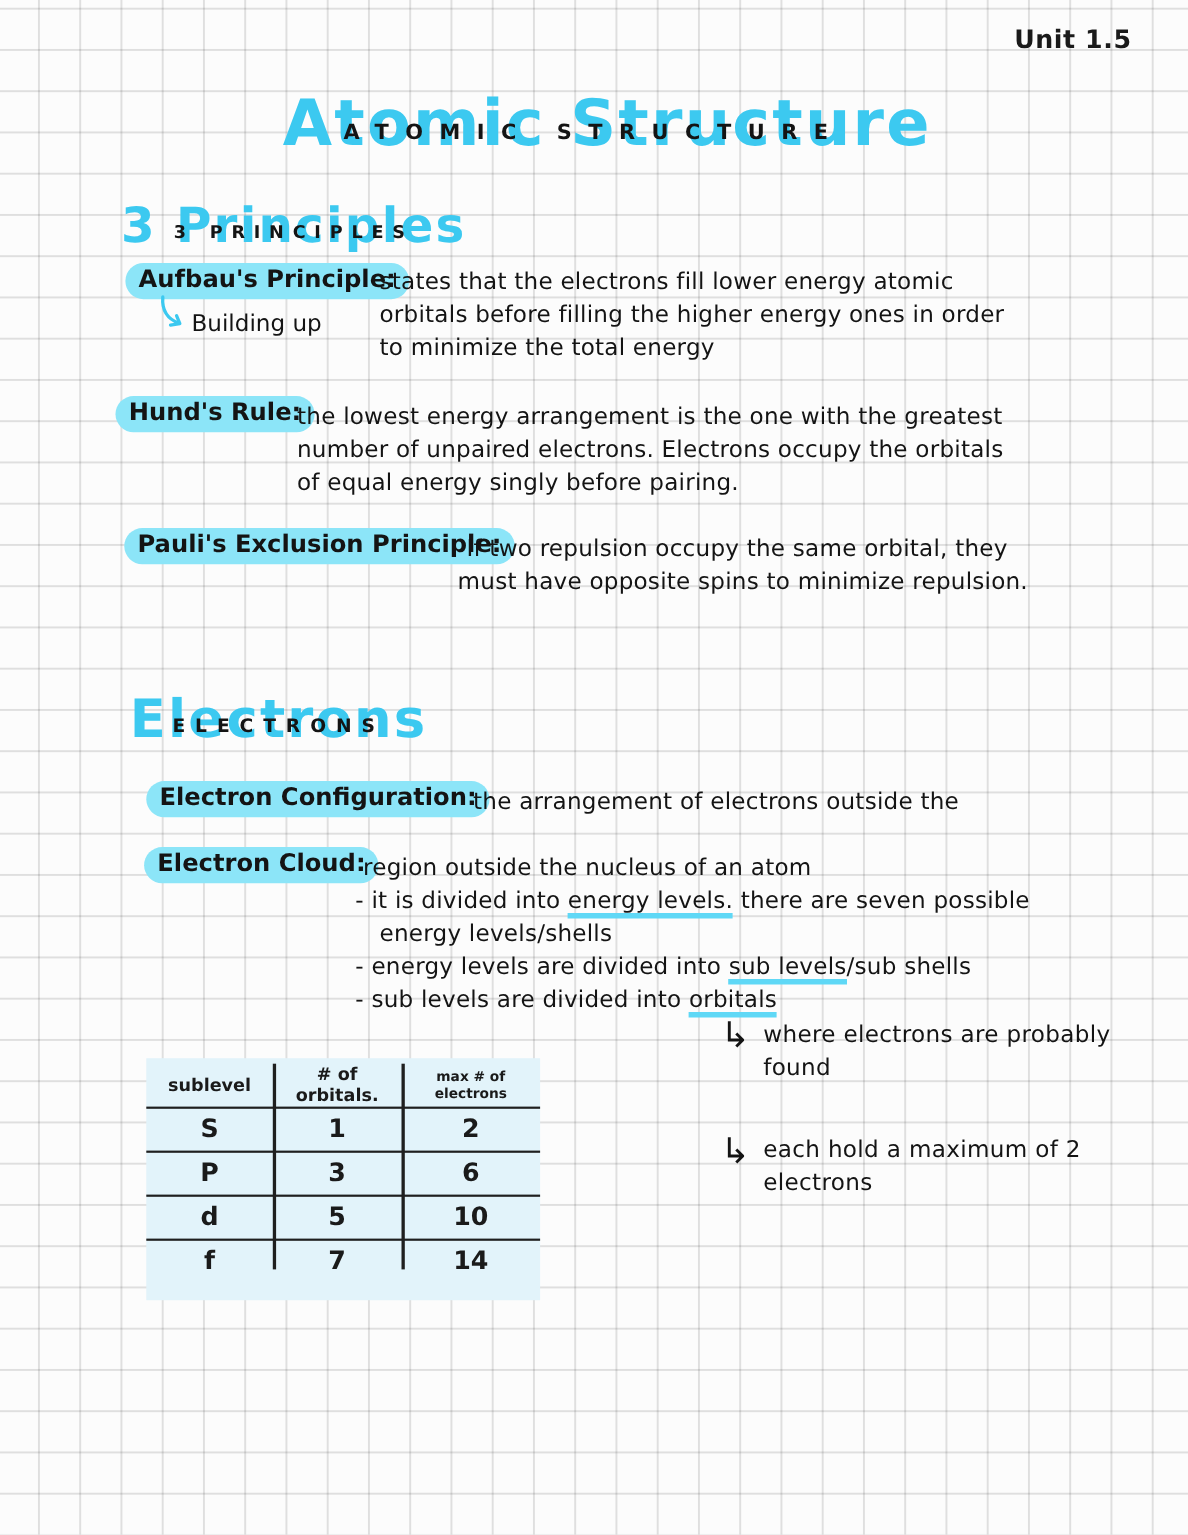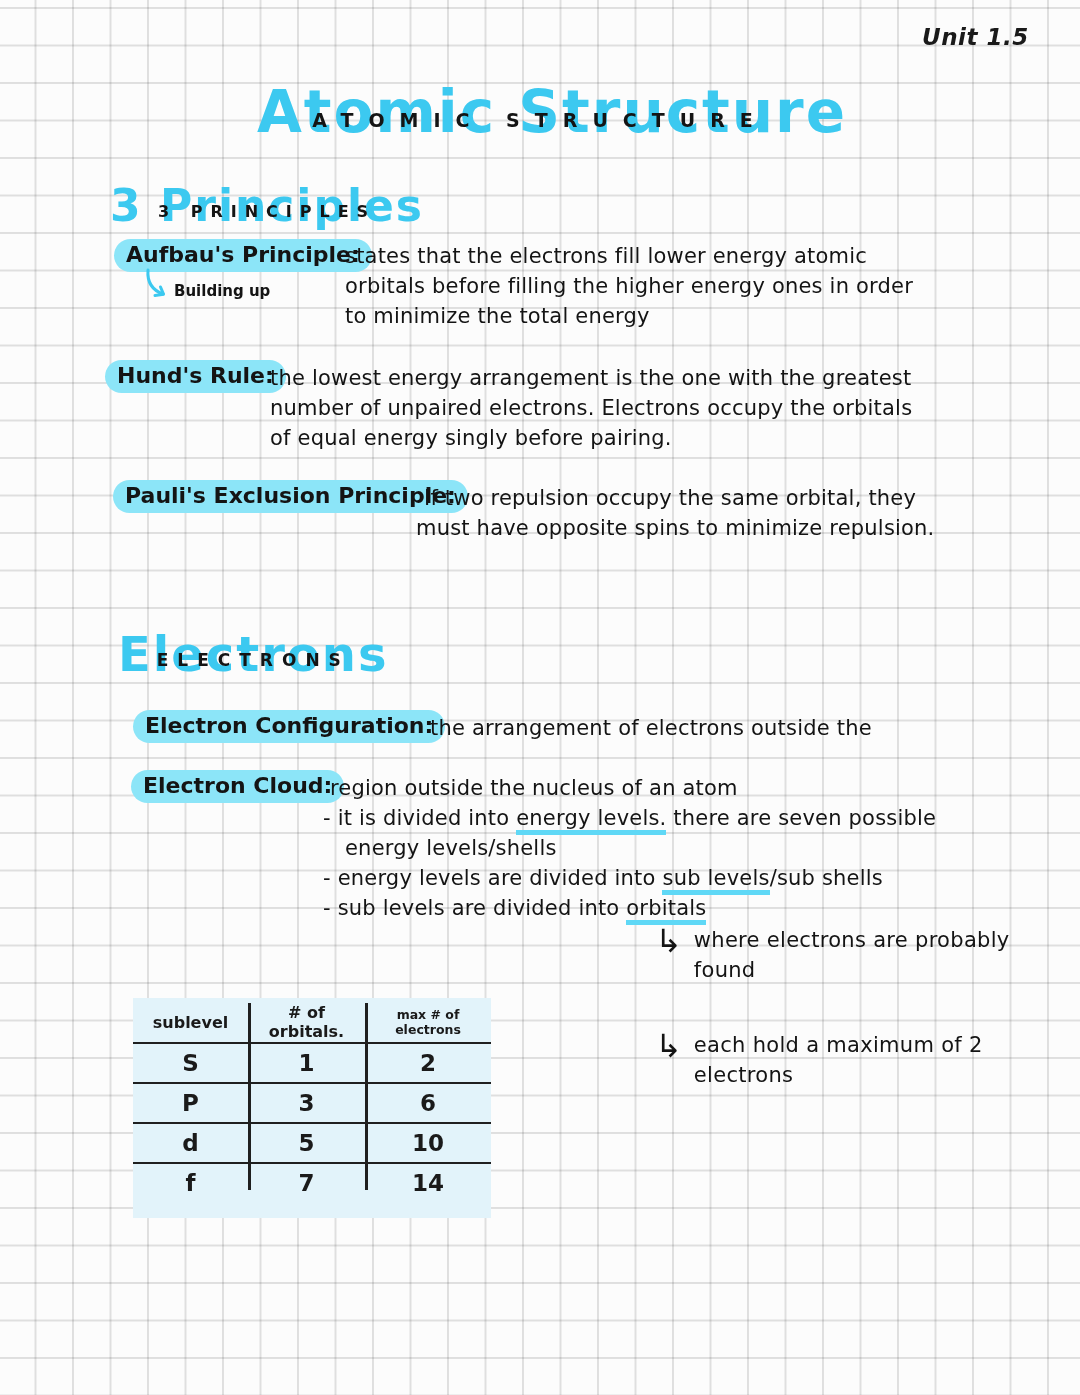--- a/index.html
+++ b/index.html
@@ -11,21 +11,21 @@
     background-color:#fcfcfc;
     background-image:
       linear-gradient(to right, rgba(0,0,0,0.115) 1.5px, transparent 1.5px),
       linear-gradient(to bottom, rgba(0,0,0,0.115) 1.5px, transparent 1.5px);
     background-size:37.5px 37.5px;
     background-position:-3px 7px;
     overflow:hidden;
   }
   .unit-label{
     position:absolute; left:922px; top:24px;
-    font-size:23px; font-weight:700; letter-spacing:0.5px;font-style:italic;
+    font-size:23px; font-weight:700; letter-spacing:0.5px;
   }
   
   .marker{ position:absolute; color:#3cc9f0; font-weight:700; white-space:nowrap; }
   .marker .big-word{ display:inline-block; }
   .marker .overlay{
     position:absolute; left:50%; top:60%;
     transform:translate(-50%,-50%);
     color:#141414; font-weight:700; white-space:nowrap;
   }
   .title-marker{ left:0; top:78px; width:1080px; text-align:center;
@@ -43,40 +43,40 @@
     padding:3px 12px 5px;
     font-size:22px; font-weight:700; color:#141414;
     white-space:nowrap;
   }
   
   .def{ position:absolute; font-size:21px; line-height:30px;
         color:#141414; letter-spacing:0.2px; white-space:nowrap; }
   .def .line{ display:block; }
 
   .annotation-label{ position:absolute; left:174px; top:282px;
-    font-size:15px; font-weight:700; color:#141414; }
+    font-size:21px; font-weight:400; color:#141414; }
   .curved-arrow{ position:absolute; left:142px; top:268px; }
 
   
   .bullets{ left:323px; top:803px; }
   .bullets .cont{ padding-left:22px; }
   .u{ border-bottom:5px solid #5fd8f6; padding-bottom:0px; }
 
   
   .note{ position:absolute; display:flex; gap:12px; }
   .note-1{ left:655px; top:925px; }
   .note-2{ left:655px; top:1030px; }
   .ret-arrow{ font-size:32px; line-height:32px; font-weight:400; color:#141414; }
   .note .lines{ font-size:21px; line-height:30px; letter-spacing:0.3px;
                 color:#141414; white-space:nowrap; }
 
   
   .sub-table{
     position:absolute; left:133px; top:962px; width:358px;
-    background:#e2f3fa; padding:4px 0 16px;margin-top:36px;
+    background:#e2f3fa; padding:4px 0 16px;
   }
   .t-row{ display:grid; grid-template-columns:115px 117px 126px; }
   .t-row.data{ border-top:2.5px solid #1f1f1f; }
   .t-cell{ display:flex; align-items:center; justify-content:center;
            text-align:center; }
   .t-row.head .t-cell{ height:40px; font-weight:700; }
   .t-row.head .t-cell.h1, .t-row.head .t-cell.h2{ font-size:16px; }
   .t-row.head .t-cell.h3{ font-size:12.5px; }
   .t-row.data .t-cell{ height:38px; font-size:23px; font-weight:700; }
   .t-vline{ position:absolute; top:5px; width:2.5px; height:187px; background:#1f1f1f; }

